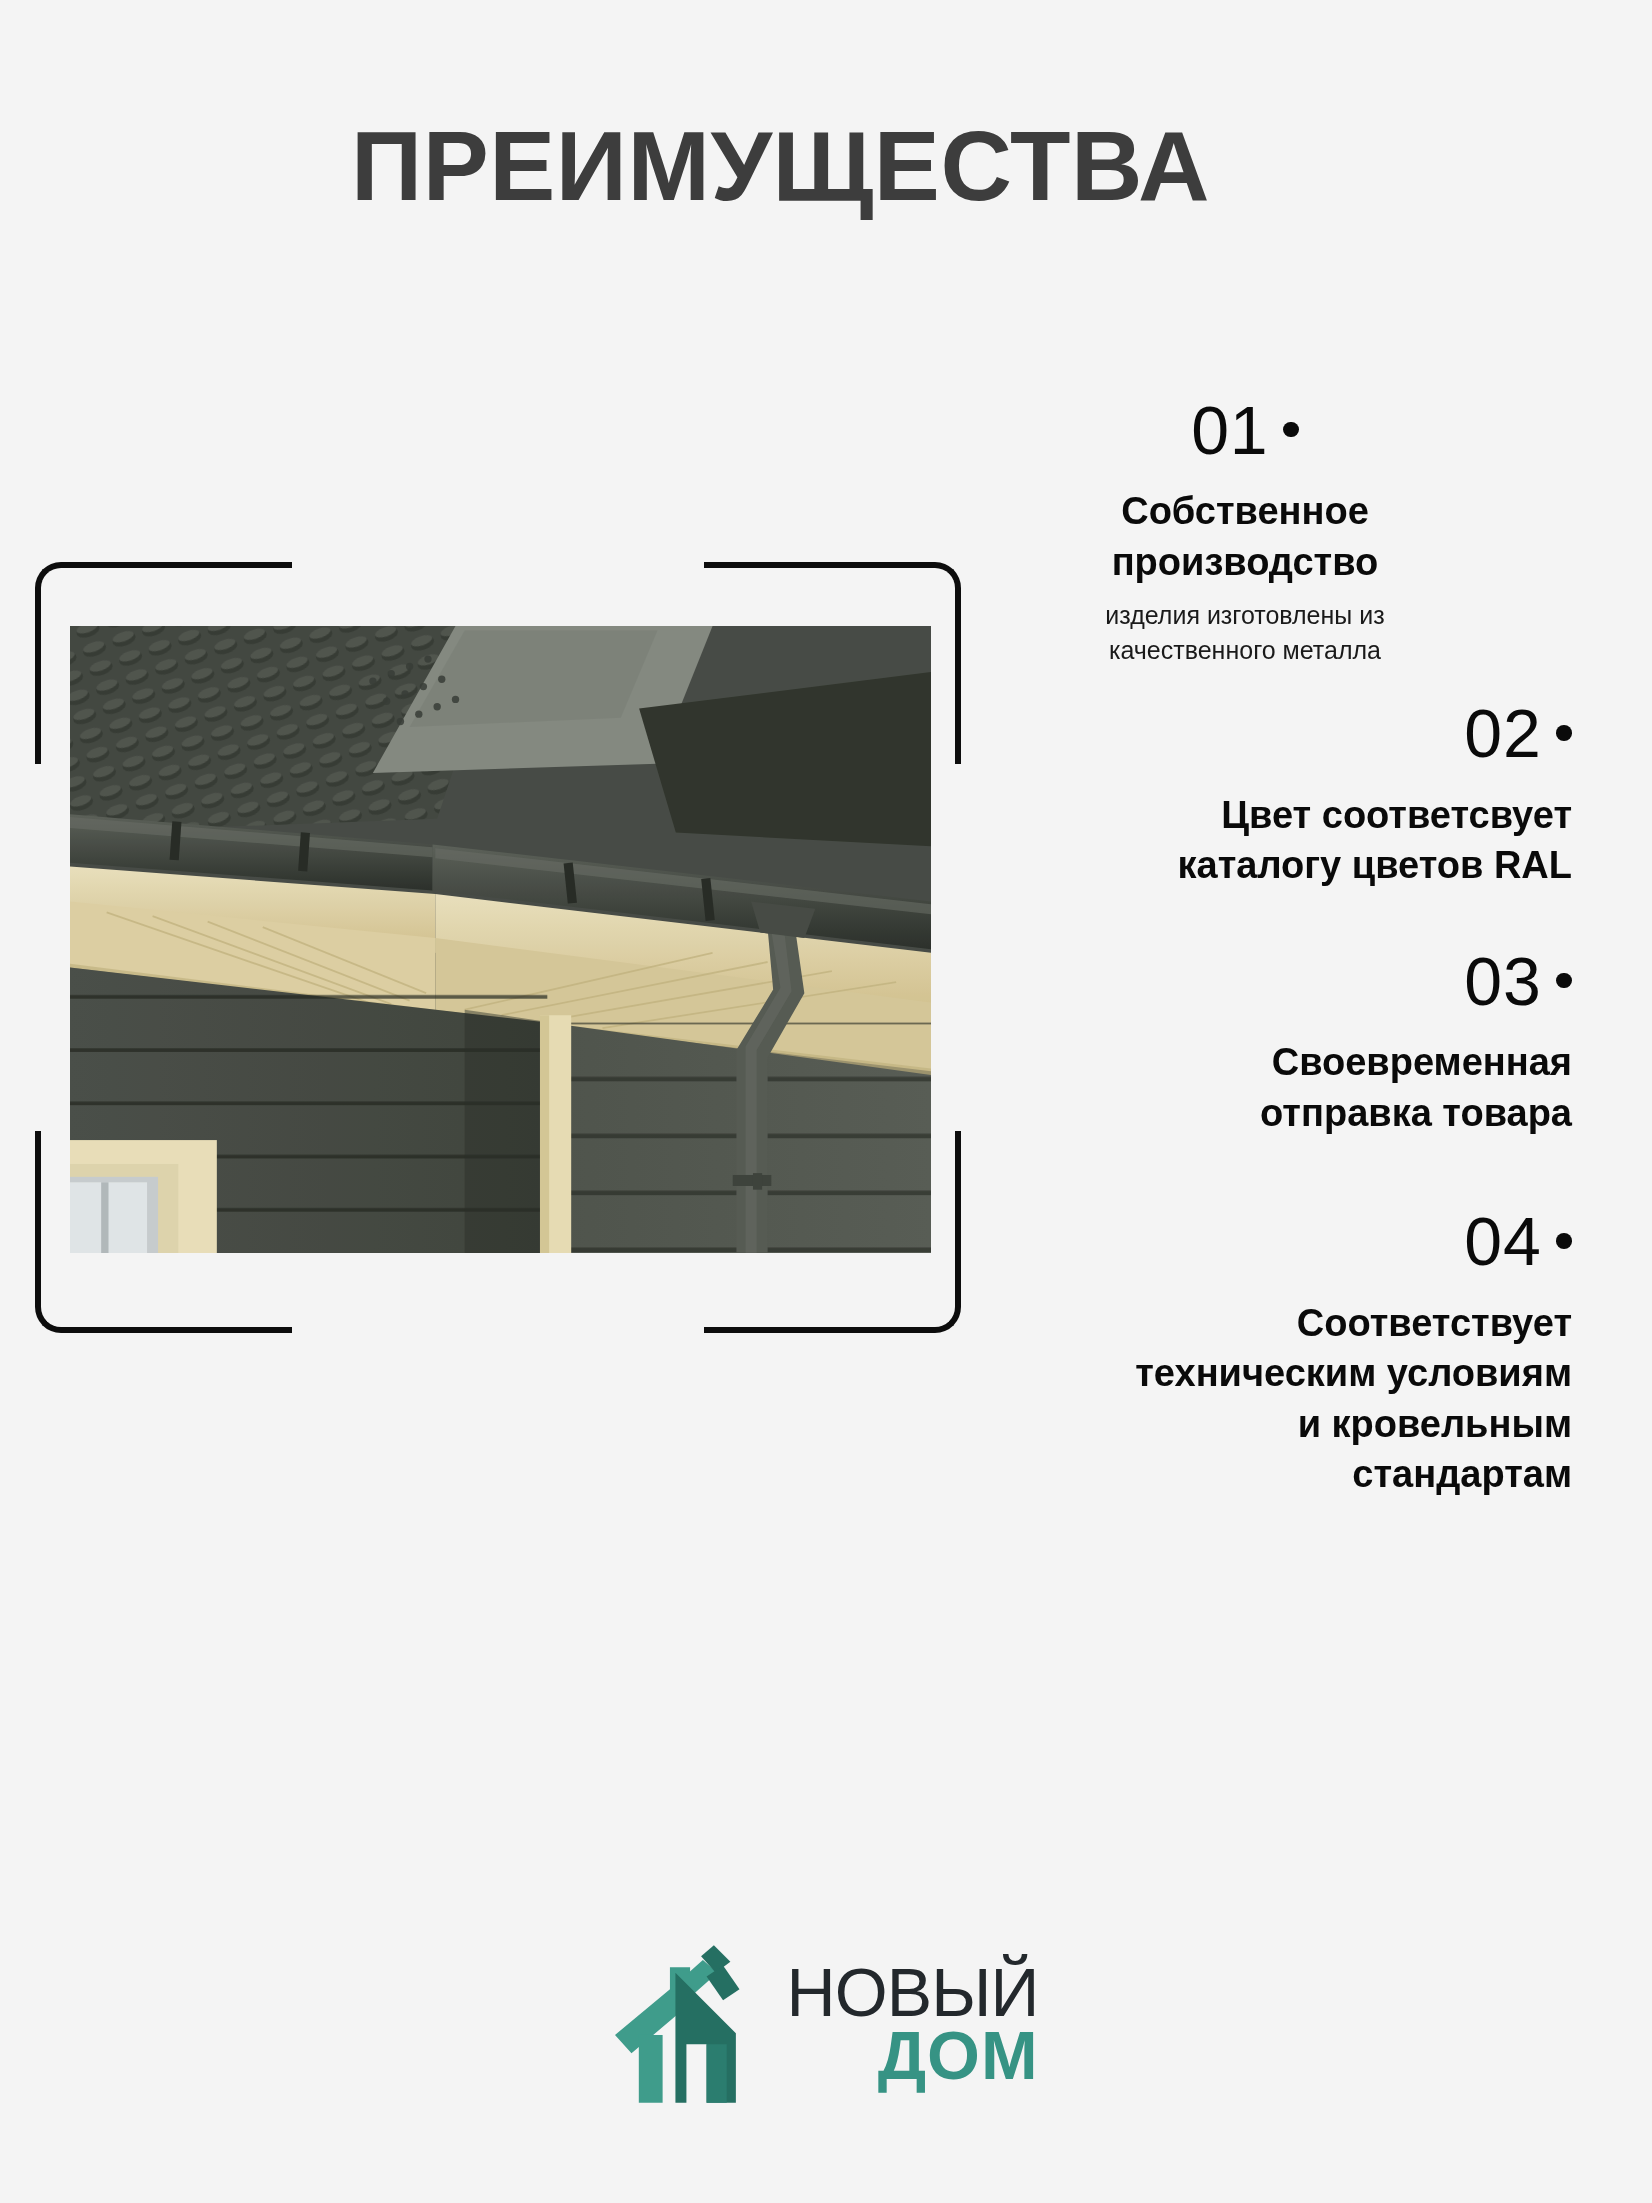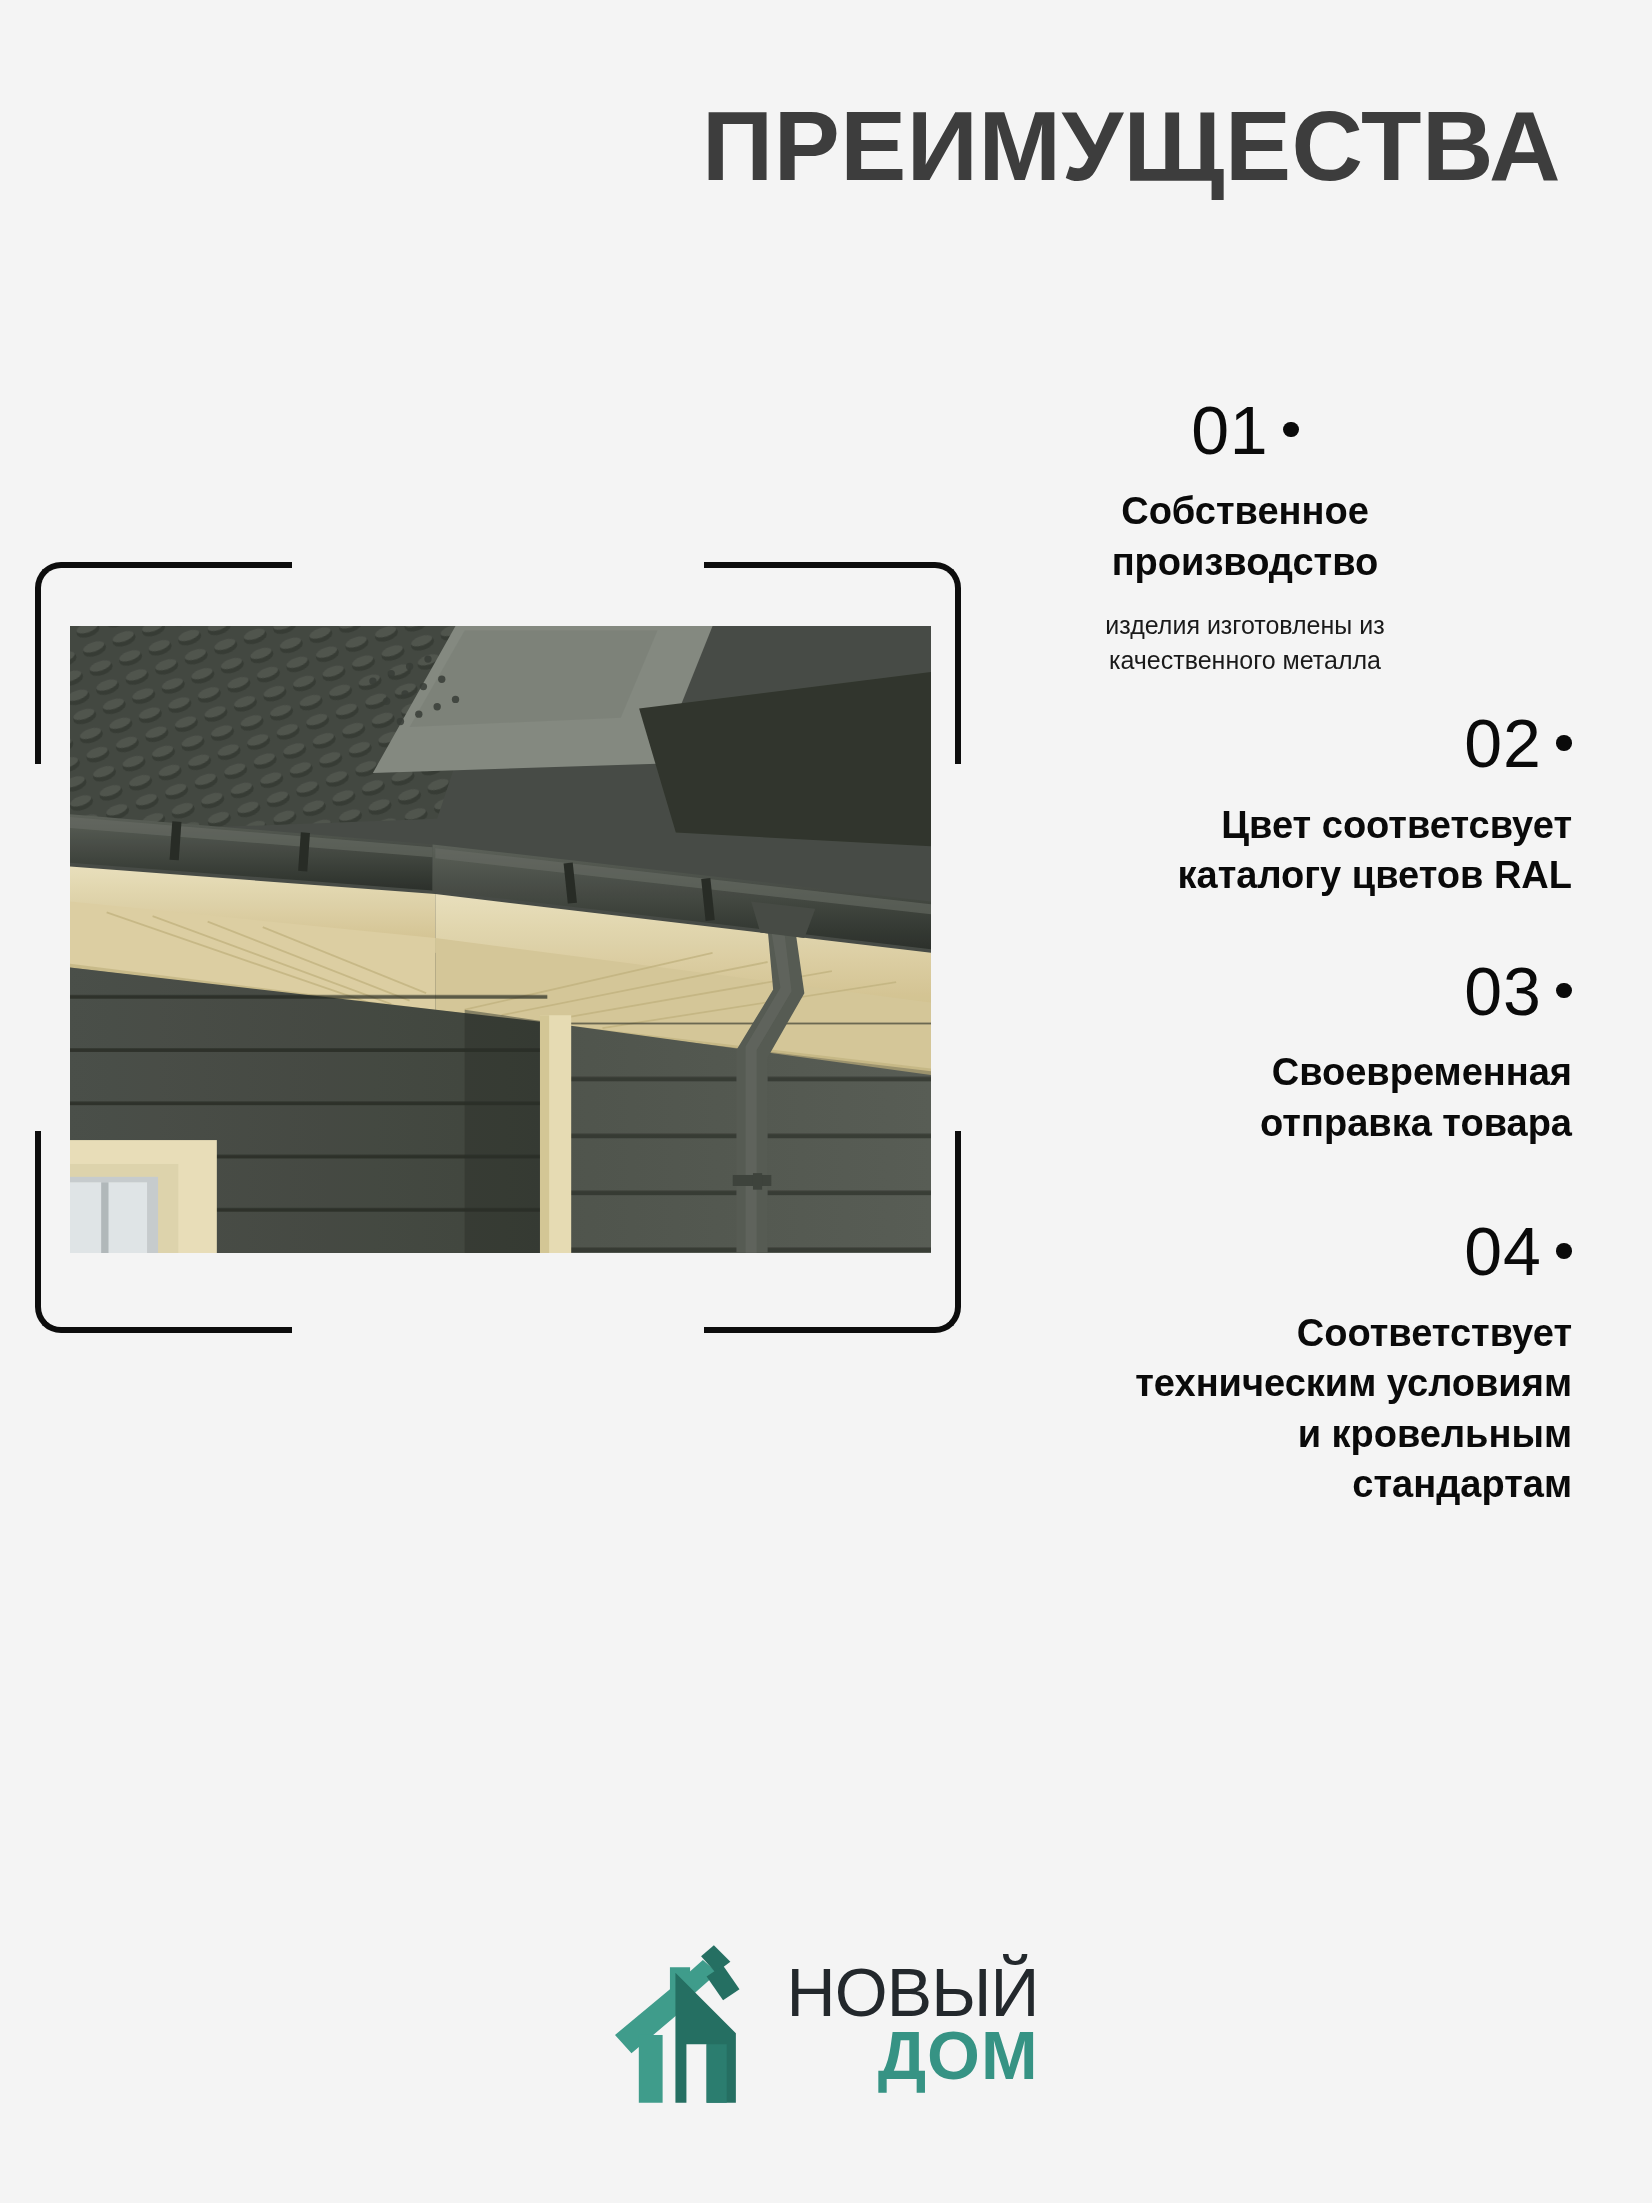--- a/index.html
+++ b/index.html
@@ -12,24 +12,24 @@
     height: 2204px;
     background: #f4f4f4;
     font-family: "Liberation Sans", sans-serif;
     overflow: hidden;
     position: relative;
   }
 
   
   .page-title {
     position: absolute;
-    top: 96px;
+    top: 116px;
     left: 0;
     width: 1561px;
-    text-align: right;
+    text-align: center;
     font-size: 99px;
     font-weight: bold;
     letter-spacing: 0.5px;
     color: #3d3d3d;
     line-height: 1;
   }
 
   
   .photo-block {
     position: absolute;
@@ -118,21 +118,21 @@
     color: #0a0a0a;
     line-height: 1.33;
     margin-top: 20px;
     white-space: pre-line;
   }
   .feature-sub {
     font-size: 25px;
     font-weight: 400;
     color: #1a1a1a;
     line-height: 1.38;
-    margin-top: 21px;
+    margin-top: 11px;
     white-space: pre-line;
   }
 
   .f1 { margin-bottom: 31px; text-align: center; }
   .f2 { margin-bottom: 55px; margin-top: 14.7px; }
   .f3 { margin-bottom: 68px; }
   .f4 { margin-bottom: 0; }
 
   
   .logo {

